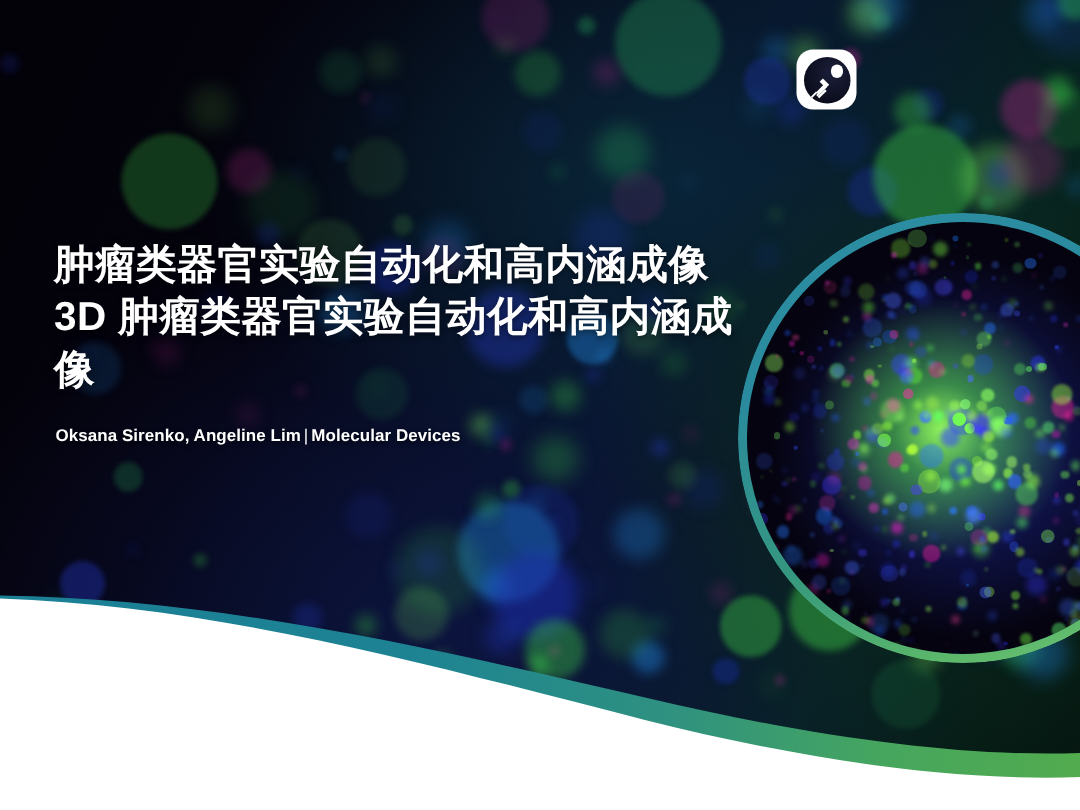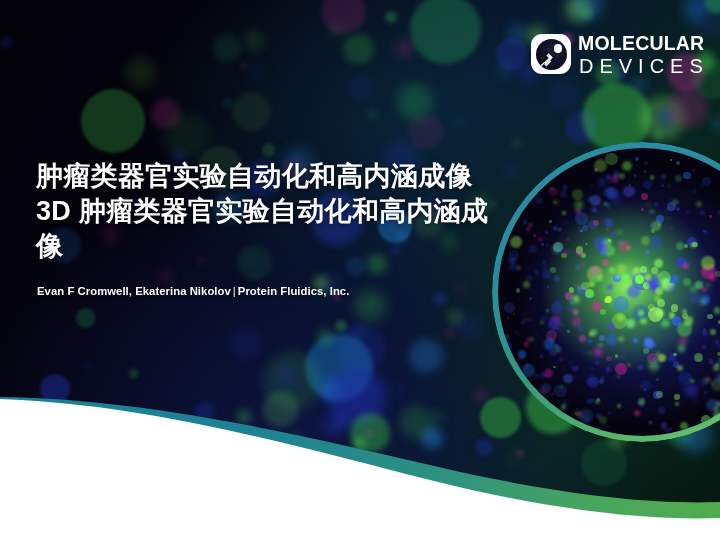--- a/index.html
+++ b/index.html
@@ -740,28 +740,24 @@
           <g fill="#ffffff">
             <path d="M1.2 15.8 L5.0 12.0 L5.9 12.9 L2.1 16.7 Z"></path>
             <rect x="4.4" y="9.2" width="8.6" height="1.5" transform="rotate(-45 8.7 9.95)"></rect>
             <rect x="4.4" y="11.0" width="8.6" height="1.5" transform="rotate(-45 8.7 11.75)"></rect>
             <rect x="5.6" y="12.8" width="7.0" height="1.5" transform="rotate(-45 9.1 13.55)"></rect>
             <path d="M9.6 3.3 L13.8 7.5 L11.6 9.7 L7.4 5.5 Z"></path>
           </g>
         </svg>
       </div>
     </div>
-    <div class="logo-text">
-      <span class="logo-top">MOLECULAR</span>
-      <span class="logo-bot">DEVICES</span>
+  </div>
+
+
+  <h1 class="title">肿瘤类器官实验自动化和高内涵成像 3D 肿瘤类器官实验自动化和高内涵成像</h1>
+
+  <div class="authors">
+    <div class="a-line">
+      <span>Oksana Sirenko, Angeline Lim</span><span class="sep">|</span><span>Molecular Devices</span>
     </div>
   </div>
 
-
-  <h1 class="title">肿瘤类器官实验自动化和高内涵成像 3D 肿瘤类器官实验自动化和高内涵成像</h1>
-
-  <div class="authors">
-    <div class="a-line">
-      <span>Evan F Cromwell, Ekaterina Nikolov</span><span class="sep">|</span><span>Protein Fluidics, Inc.</span>
-    </div>
-  </div>
-
 </div>
 
 </body></html>

